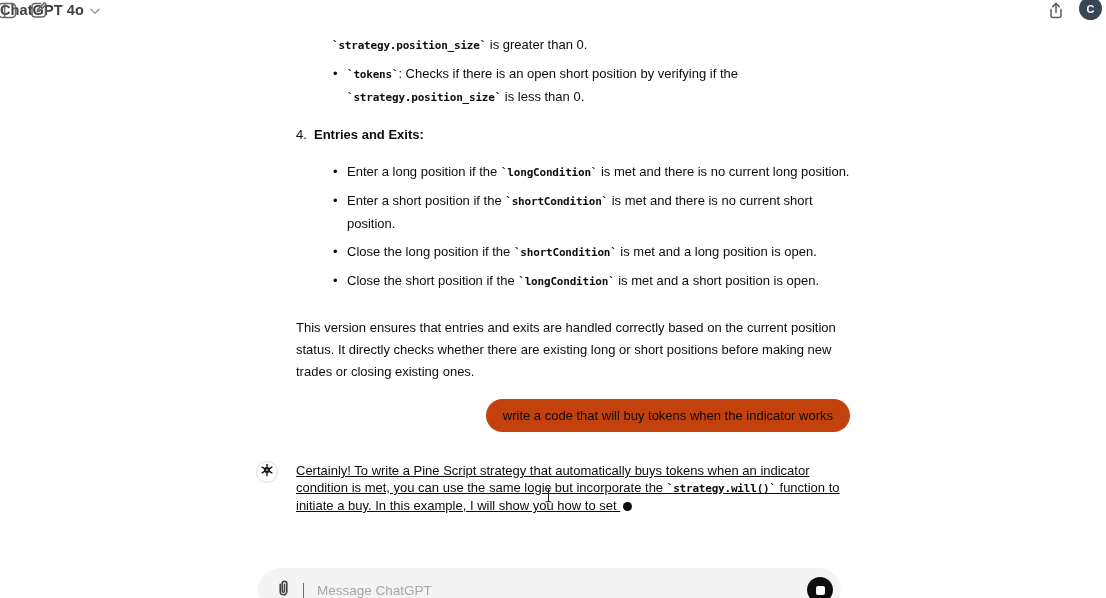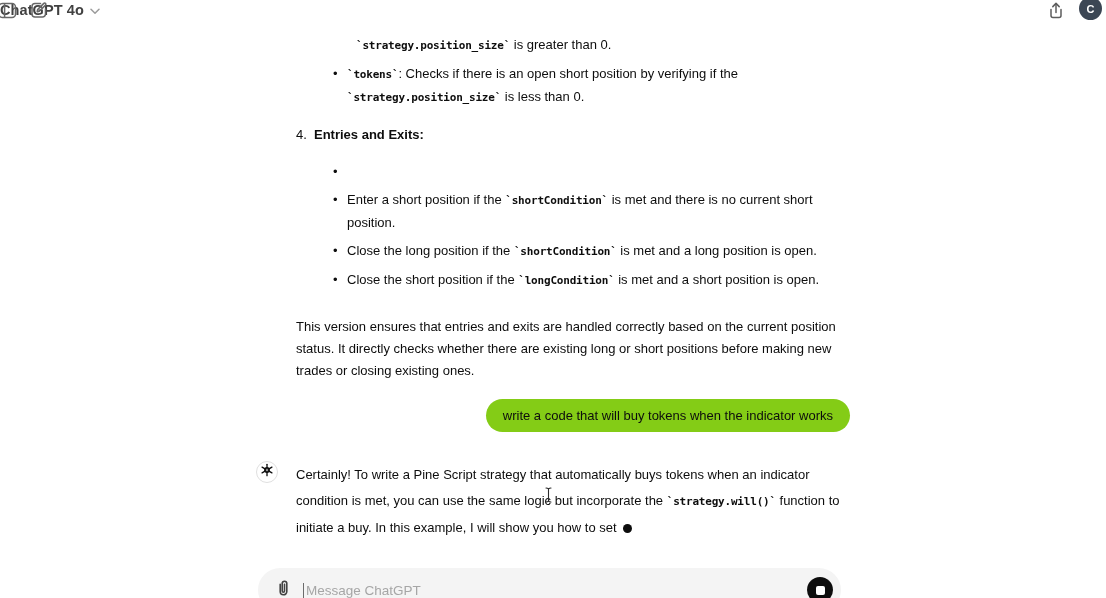--- a/index.html
+++ b/index.html
@@ -22,51 +22,51 @@
     background:#3b4654; color:#fff; font-size:11px; font-weight:700; display:flex;
     align-items:center; justify-content:center; border:none; cursor:pointer; }
 
   
   .column { position:absolute; left:258px; top:0; width:592px; height:598px; }
 
   
   .prev-msg { position:absolute; left:38px; top:34px; width:620px; font-size:13px; line-height:22px; }
   .icode { font-family:"DejaVu Sans Mono","Liberation Mono",monospace; font-weight:700;
     font-size:11px; letter-spacing:-0.2px; color:#0d0d0d; }
-  .cont-line { margin-left:60px; }
+  .cont-line { margin-left:36px; }
   .bullet-row { display:flex; margin-left:37px; }
   .bullet-row .marker { width:14px; flex:0 0 14px; }
   .bullet-row.mt6 { margin-top:6px; }
   .bullet-row.mt15 { margin-top:15px; }
   .num-row { display:flex; margin-top:15px; }
   .num-row .num { width:18px; flex:0 0 18px; }
   .num-row .num-label { font-weight:700; }
   .closing { margin-top:24px; }
 
   
   .user-row { position:absolute; top:399px; right:0; }
-  .bubble { background:#84cc16; border-radius:17px; height:33px; line-height:33px;
+  .bubble { background:#c2410c; border-radius:17px; height:33px; line-height:33px;
     padding:0 17px; font-size:13px; color:#0d0d0d; white-space:nowrap; }
 
   
   .asst-avatar { position:absolute; left:-2px; top:461px; width:22px; height:22px;
     border-radius:50%; border:1px solid #e0e0e0; display:flex; align-items:center;
     justify-content:center; background:#fff; }
-  .asst-text { position:absolute; left:38px; top:462px; width:600px; font-size:13px; line-height:26px; }
+  .asst-text { position:absolute; left:38px; top:462px; width:600px; font-size:13px; line-height:17px;text-decoration:underline; }
   .stream-dot { display:inline-block; width:9px; height:9px; border-radius:50%;
     background:#0d0d0d; margin-left:3px; vertical-align:-1px; }
 
   
   .composer { position:absolute; left:0; top:568px; width:583px; height:44px; background:#f4f4f4;
     border-radius:24px; display:flex; align-items:center; padding:0 8px 0 13px; cursor:text; }
   .attach-btn { width:24px; height:24px; background:none; border:none; cursor:pointer;
     display:flex; align-items:center; justify-content:center; flex:0 0 24px; }
   .caret { width:1px; height:15px; background:#6b6b6b; margin-left:8px; }
   .msg-input { flex:1; border:none; background:transparent; outline:none; font-size:13.5px;
-    color:#4c1d95; margin-left:2px; font-family:"Liberation Sans","DejaVu Sans",sans-serif; }
+    color:#4c1d95; margin-left:13px; font-family:"Liberation Sans","DejaVu Sans",sans-serif; }
   .msg-input::placeholder { color:#a6a6a6; opacity:1; }
   .stop-btn { width:26px; height:26px; border-radius:50%; background:#0d0d0d; border:none;
     cursor:pointer; display:flex; align-items:center; justify-content:center; flex:0 0 26px; }
   .stop-square { width:9px; height:9px; background:#fff; border-radius:2px; }
 
   
   .ibeam { position:absolute; left:544px; top:487px; }
 </style>
 </head>
 <body>
@@ -120,20 +120,21 @@
         <div><span class="icode">`tokens`</span>: Checks if there is an open short position by verifying if the<br><span class="icode">`strategy.position_size`</span> is less than 0.</div>
       </div>
 
       <div class="num-row">
         <span class="num">4.</span>
         <span class="num-label">Entries and Exits:</span>
       </div>
 
       <div class="bullet-row mt15">
         <span class="marker">•</span>
+        <div>Enter a long position if the <span class="icode">`longCondition`</span> is met and there is no current long position.</div>
       </div>
       <div class="bullet-row mt6">
         <span class="marker">•</span>
         <div>Enter a short position if the <span class="icode">`shortCondition`</span> is met and there is no current short<br>position.</div>
       </div>
       <div class="bullet-row mt6">
         <span class="marker">•</span>
         <div>Close the long position if the <span class="icode">`shortCondition`</span> is met and a long position is open.</div>
       </div>
       <div class="bullet-row mt6">

